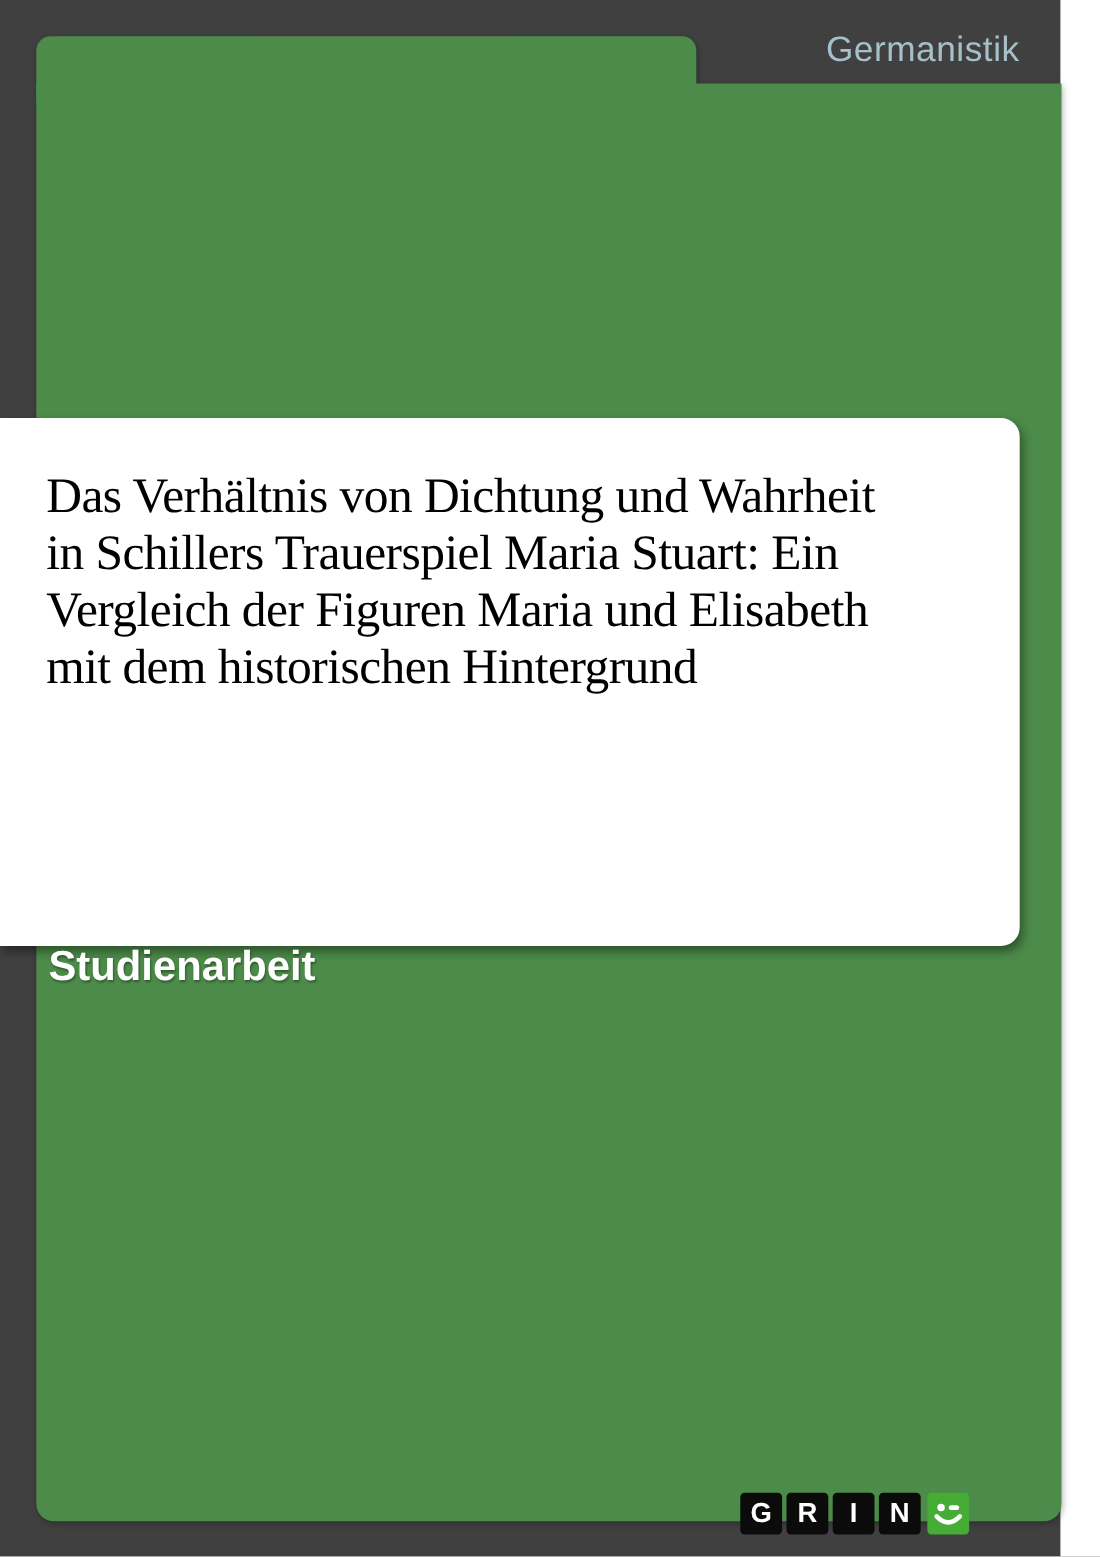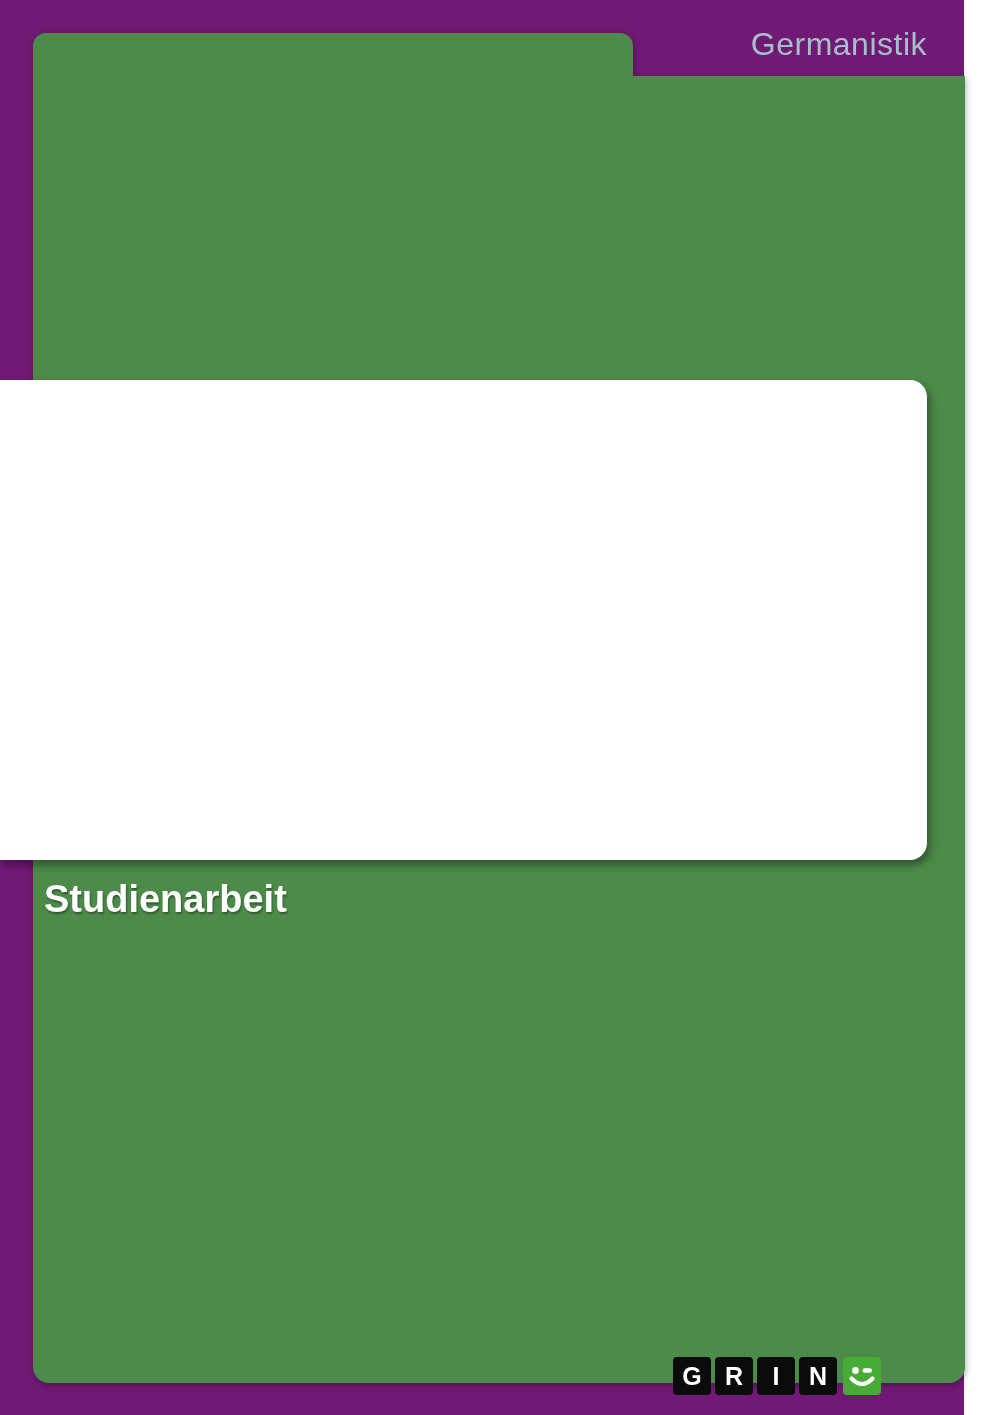--- a/index.html
+++ b/index.html
@@ -8,21 +8,21 @@
     --logo-tile-black:#0b0b0b;
     --subject-text:#a6c0ca;
   }
   *{margin:0;padding:0;box-sizing:border-box;}
   html,body{background:#ffffff;}
   body{
     font-family:"Liberation Sans","DejaVu Sans",sans-serif;
     width:1000px;height:1415px;position:relative;overflow:hidden;
   }
   .page{
-    position:absolute;left:0;top:0;width:964px;height:1415px;background:#701a75;
+    position:absolute;left:0;top:0;width:964px;height:1415px;background:#404040;
   }
   
   .green-wrap{
     position:absolute;left:0;top:0;width:1000px;height:1415px;
     filter:drop-shadow(1px 2px 3px rgba(0,0,0,0.30));
   }
   .green-tab{
     position:absolute;left:33px;top:33px;width:600px;height:60px;
     background:var(--cover-green,#4c8b49);
     border-radius:13px 13px 0 0;
@@ -56,21 +56,21 @@
   .title{
     margin-top:36px;
     font-family:"Liberation Serif","DejaVu Serif",serif;
     font-weight:400;
     font-size:45px;line-height:52px;
     letter-spacing:-0.5px;
     color:#000000;
   }
   
   .doctype{
-    position:absolute;left:44px;top:876px;
+    position:absolute;left:44px;top:856px;
     font-weight:bold;font-size:38px;line-height:46px;color:#ffffff;
     text-shadow:1px 2px 2px rgba(0,0,0,0.35);
     z-index:2;
   }
   
   .logo{
     position:absolute;left:673px;top:1357px;
     display:flex;gap:4px;align-items:center;
     z-index:4;
   }
@@ -92,20 +92,21 @@
 <div class="page">
 
   <div class="green-wrap">
     <div class="green-tab"></div>
     <div class="green-main"></div>
   </div>
 
   <div class="subject">Germanistik</div>
 
   <div class="card">
+    <div class="title">Das Verhältnis von Dichtung und Wahrheit<br>in Schillers Trauerspiel Maria Stuart: Ein<br>Vergleich der Figuren Maria und Elisabeth<br>mit dem historischen Hintergrund</div>
   </div>
 
   <div class="doctype">Studienarbeit</div>
 
   <div class="logo">
     <div class="tile">
       <span>G</span>
     </div>
     <div class="tile">
       <span>R</span>

